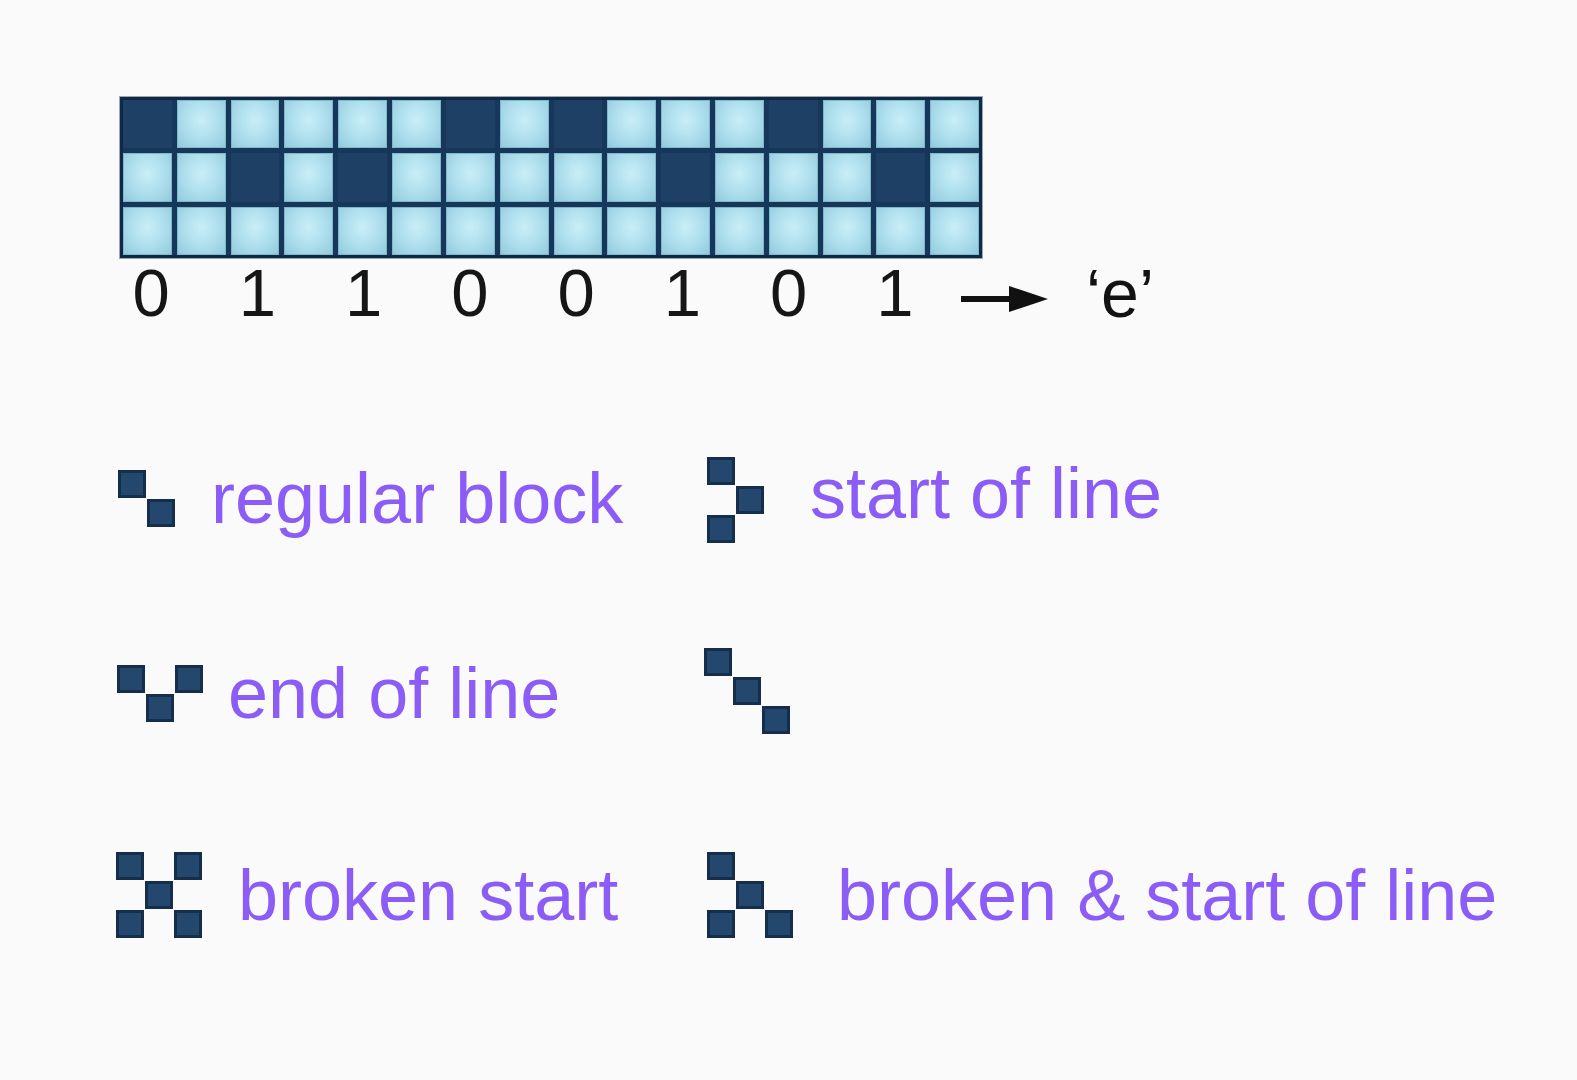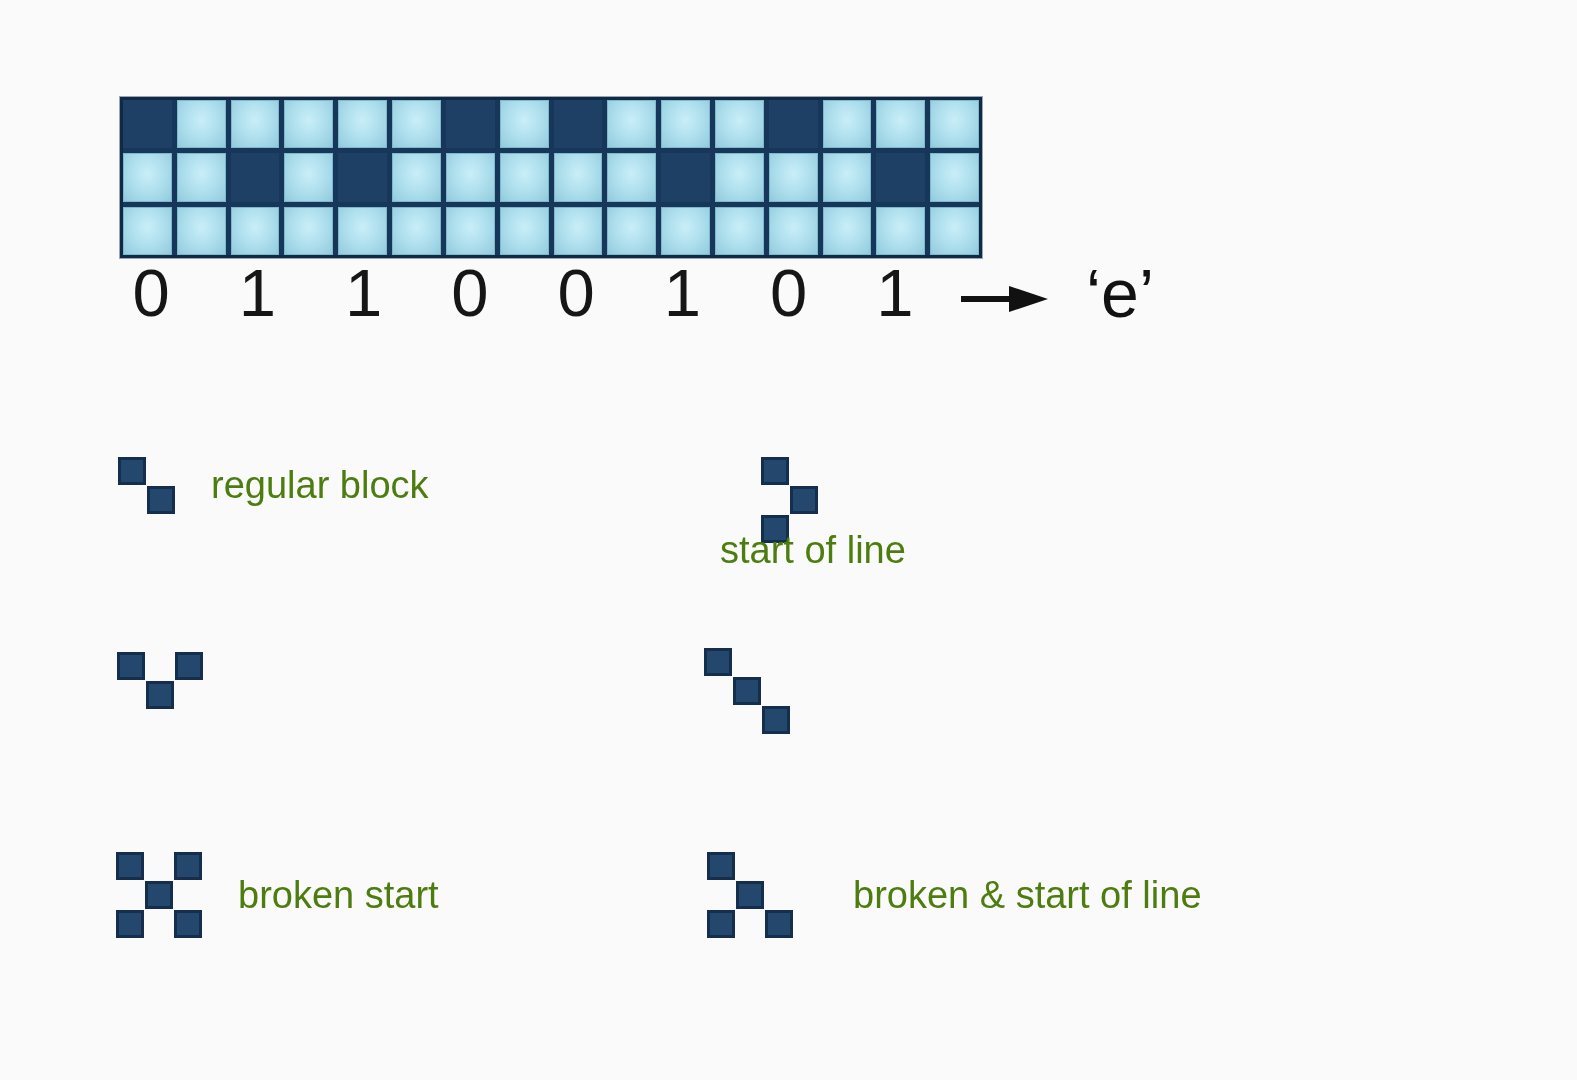--- a/index.html
+++ b/index.html
@@ -68,22 +68,22 @@
     flex: none;
   }
   .legend-square {
     width: 28px; height: 28px;
     box-sizing: border-box;
     background: #24476e;
     border: 3px solid #152e4c;
   }
   .legend-empty { width: 28px; height: 28px; }
   .legend-label {
-    font-size: 38px;
-    color: #4d7c0f;
+    font-size: 72px;
+    color: #8b5cf6;
     white-space: nowrap;
   }
 </style>
 </head>
 <body>
 
 <div id="encoded-grid" class="abs">
     <div class="cell-dark"></div>
     <div class="cell-light"></div>
     <div class="cell-light"></div>
@@ -155,41 +155,42 @@
 <div class="legend-item" style="left:118px; top:457px;">
   <div class="legend-icon" style="grid-template-columns: repeat(2, 28px); grid-template-rows: repeat(2, 28px);">
       <div class="legend-square"></div>
       <div class="legend-empty"></div>
       <div class="legend-empty"></div>
       <div class="legend-square"></div>
     </div>
   <div class="legend-label" style="margin-left:36px;">regular block</div>
 </div>
 
-<div class="legend-item" style="left:674px; top:457px;flex-direction:column;">
+<div class="legend-item" style="left:707px; top:457px;">
   <div class="legend-icon" style="grid-template-columns: repeat(2, 28px); grid-template-rows: repeat(3, 28px);">
       <div class="legend-square"></div>
       <div class="legend-empty"></div>
       <div class="legend-empty"></div>
       <div class="legend-square"></div>
       <div class="legend-square"></div>
       <div class="legend-empty"></div>
     </div>
   <div class="legend-label" style="margin-left:46px; margin-top:-14px;">start of line</div>
 </div>
 
 <div class="legend-item" style="left:117px; top:652px;">
   <div class="legend-icon" style="grid-template-columns: repeat(3, 28px); grid-template-rows: repeat(2, 28px);">
       <div class="legend-square"></div>
       <div class="legend-empty"></div>
       <div class="legend-square"></div>
       <div class="legend-empty"></div>
       <div class="legend-square"></div>
       <div class="legend-empty"></div>
     </div>
+  <div class="legend-label" style="margin-left:25px;">end of line</div>
 </div>
 
 <div class="legend-item" style="left:704px; top:648px;">
   <div class="legend-icon" style="grid-template-columns: repeat(3, 28px); grid-template-rows: repeat(3, 28px);">
       <div class="legend-square"></div>
       <div class="legend-empty"></div>
       <div class="legend-empty"></div>
       <div class="legend-empty"></div>
       <div class="legend-square"></div>
       <div class="legend-empty"></div>
@@ -219,14 +220,14 @@
       <div class="legend-square"></div>
       <div class="legend-empty"></div>
       <div class="legend-empty"></div>
       <div class="legend-empty"></div>
       <div class="legend-square"></div>
       <div class="legend-empty"></div>
       <div class="legend-square"></div>
       <div class="legend-empty"></div>
       <div class="legend-square"></div>
     </div>
-  <div class="legend-label" style="margin-left:60px;">broken &amp; start of line</div>
+  <div class="legend-label" style="margin-left:44px;">broken &amp; start of line</div>
 </div>
 
 </body></html>

